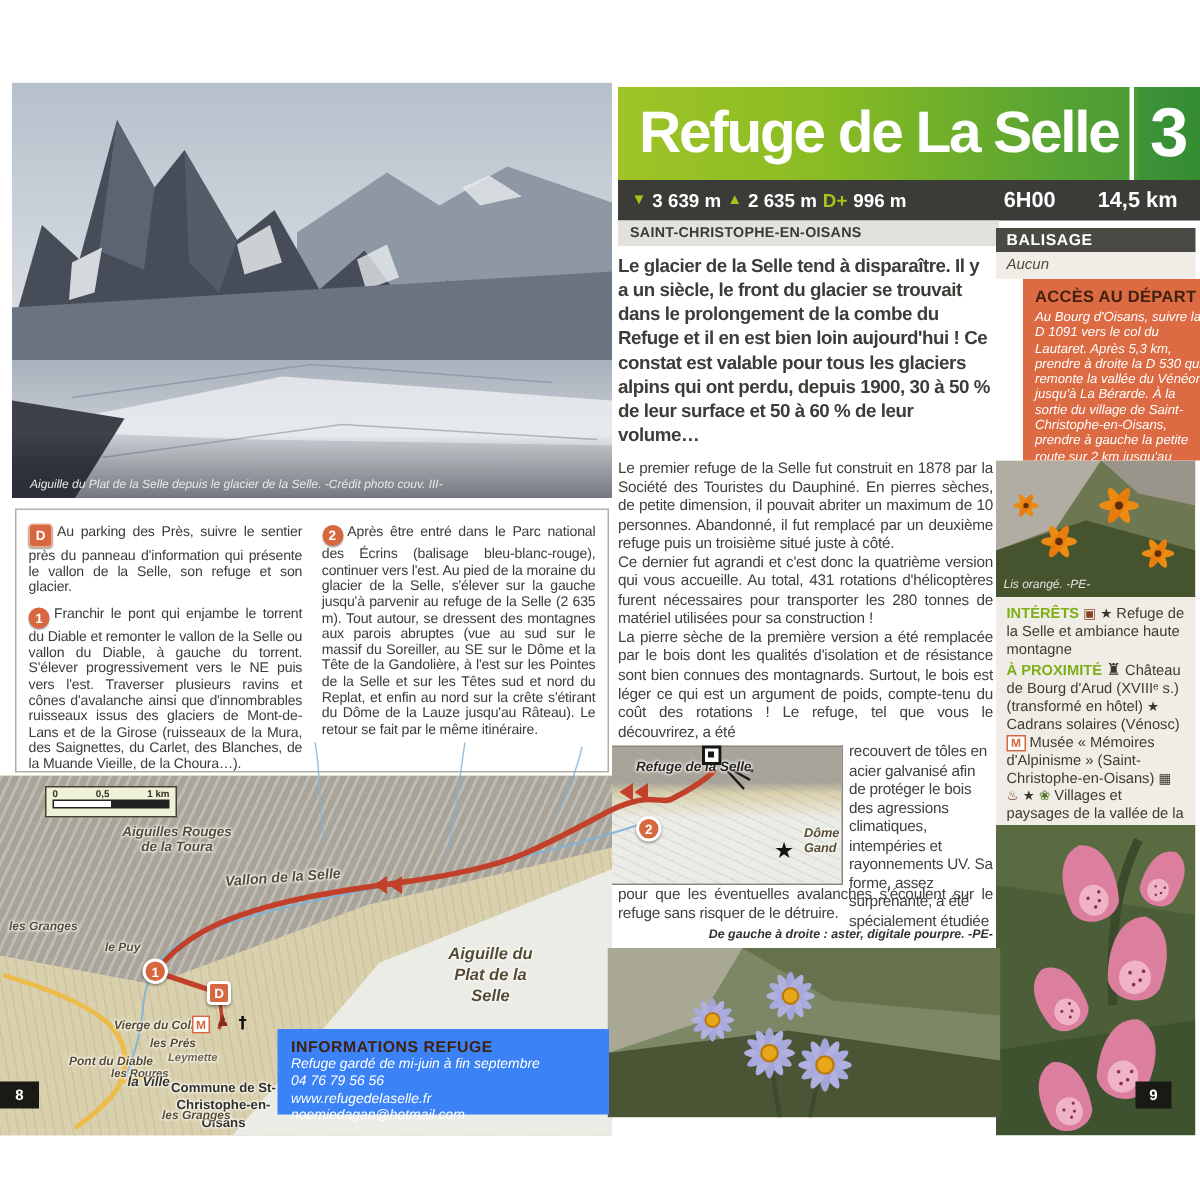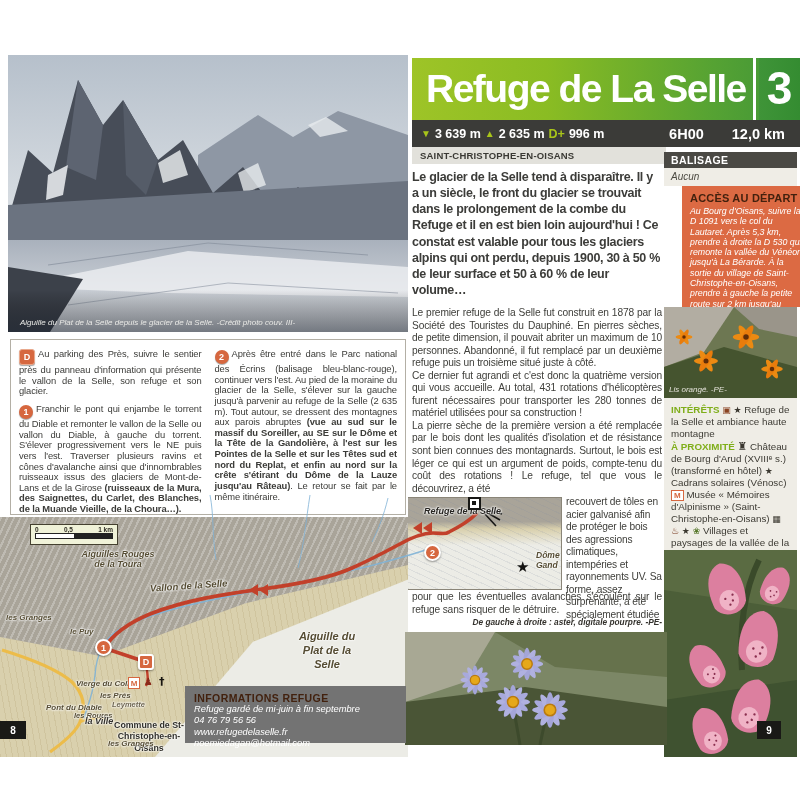--- a/index.html
+++ b/index.html
@@ -1,19 +1,19 @@
 <!DOCTYPE html>
 <html><head>
 <meta charset="utf-8">
 <style>
   html,body{margin:0;padding:0;background:#fff;}
   .page{position:relative;width:800px;height:800px;background:#ffffff;overflow:hidden;
         font-family:"Liberation Sans",sans-serif;color:#3b3b38;}
   .abs{position:absolute;}
-  .b{font-weight:700;}
+  .b{font-weight:400;}
   .pre{white-space:pre-line;}
   .green{color:#7fae19;font-weight:700;}
 
   
   .hdr{left:412px;top:58px;width:388px;height:62px;
        background:linear-gradient(90deg,#9ec427 0%,#8abc23 35%,#55a233 78%,#3f9438 100%);z-index:2;}
   .hdr-title{position:absolute;left:14px;top:0;height:62px;line-height:62px;color:#fff;
        font-size:39px;font-weight:700;letter-spacing:-1.5px;white-space:nowrap;}
   .hdr-sep{position:absolute;right:44px;top:0;width:3px;height:62px;background:#fff;}
   .hdr-num{position:absolute;right:0;top:0;width:41px;height:62px;text-align:center;line-height:60px;
@@ -87,21 +87,21 @@
       color:#d6673f;font-weight:700;font-size:8px;display:flex;align-items:center;justify-content:center;
       box-sizing:border-box;font-family:"Liberation Sans",sans-serif;}
   .micon-picnic{left:144px;top:676px;color:#8a2a1a;font-size:10px;}
   .micon-cross{left:159px;top:675px;color:#17140f;font-size:11px;font-weight:700;}
   .tab{background:#191916;color:#fff;font-size:10px;font-weight:700;display:flex;align-items:center;
       justify-content:center;z-index:9;}
   .tab8{left:0;top:721px;width:26px;height:18px;}
   .tab9{left:757px;top:721px;width:24px;height:18px;}
 
   
-  .infobox{left:185px;top:686px;width:221px;height:57px;background:#737373;z-index:8;
+  .infobox{left:185px;top:686px;width:221px;height:57px;background:#3b82f6;z-index:8;
       padding:6px 9px;box-sizing:border-box;}
   .infobox .t{font-size:10.5px;font-weight:700;color:#42210e;letter-spacing:.4px;}
   .infobox .l{font-size:9.3px;font-style:italic;color:#fff;line-height:1.22;display:block;}
 
   
   .sb-balisage{left:664px;top:152px;width:133px;height:16px;background:#4a4944;color:#fff;
       font-size:10.5px;font-weight:700;line-height:16px;padding-left:7px;letter-spacing:.4px;
       box-sizing:border-box;z-index:2;}
   .sb-aucun{left:664px;top:168px;width:133px;height:18px;background:#efede6;font-style:italic;
       font-size:10px;color:#4c4a42;padding:3px 7px;box-sizing:border-box;z-index:2;}
@@ -178,21 +178,21 @@
     <span class="grp">
       <span class="tri">▼</span>
       <span>3 639 m</span>
       <span class="tri">▲</span>
       <span>2 635 m</span>
       <span class="dplus">D+</span>
       <span>996 m</span>
     </span>
     <span class="right">
       <span>6H00</span>
-      <span>12,0 km</span>
+      <span>14,5 km</span>
     </span>
   </div>
   <div class="abs commune">SAINT-CHRISTOPHE-EN-OISANS</div>
 
   <div class="abs article">
     <p class="intro">Le glacier de la Selle tend à disparaître. Il y a un siècle, le front du glacier se trouvait dans le prolongement de la combe du Refuge et il en est bien loin aujourd'hui ! Ce constat est valable pour tous les glaciers alpins qui ont perdu, depuis 1900, 30 à 50 % de leur surface et 50 à 60 % de leur volume…</p>
     <p class="bodyp">Le premier refuge de la Selle fut construit en 1878 par la Société des Touristes du Dauphiné. En pierres sèches, de petite dimension, il pouvait abriter un maximum de 10 personnes. Abandonné, il fut remplacé par un deuxième refuge puis un troisième situé juste à côté.</p>
     <p class="bodyp">Ce dernier fut agrandi et c'est donc la quatrième version qui vous accueille. Au total, 431 rotations d'hélicoptères furent nécessaires pour transporter les 280 tonnes de matériel utilisées pour sa construction !</p>
     <p class="bodyp">La pierre sèche de la première version a été remplacée par le bois dont les qualités d'isolation et de résistance sont bien connues des montagnards. Surtout, le bois est léger ce qui est un argument de poids, compte-tenu du coût des rotations ! Le refuge, tel que vous le découvrirez, a été</p>
   </div>

